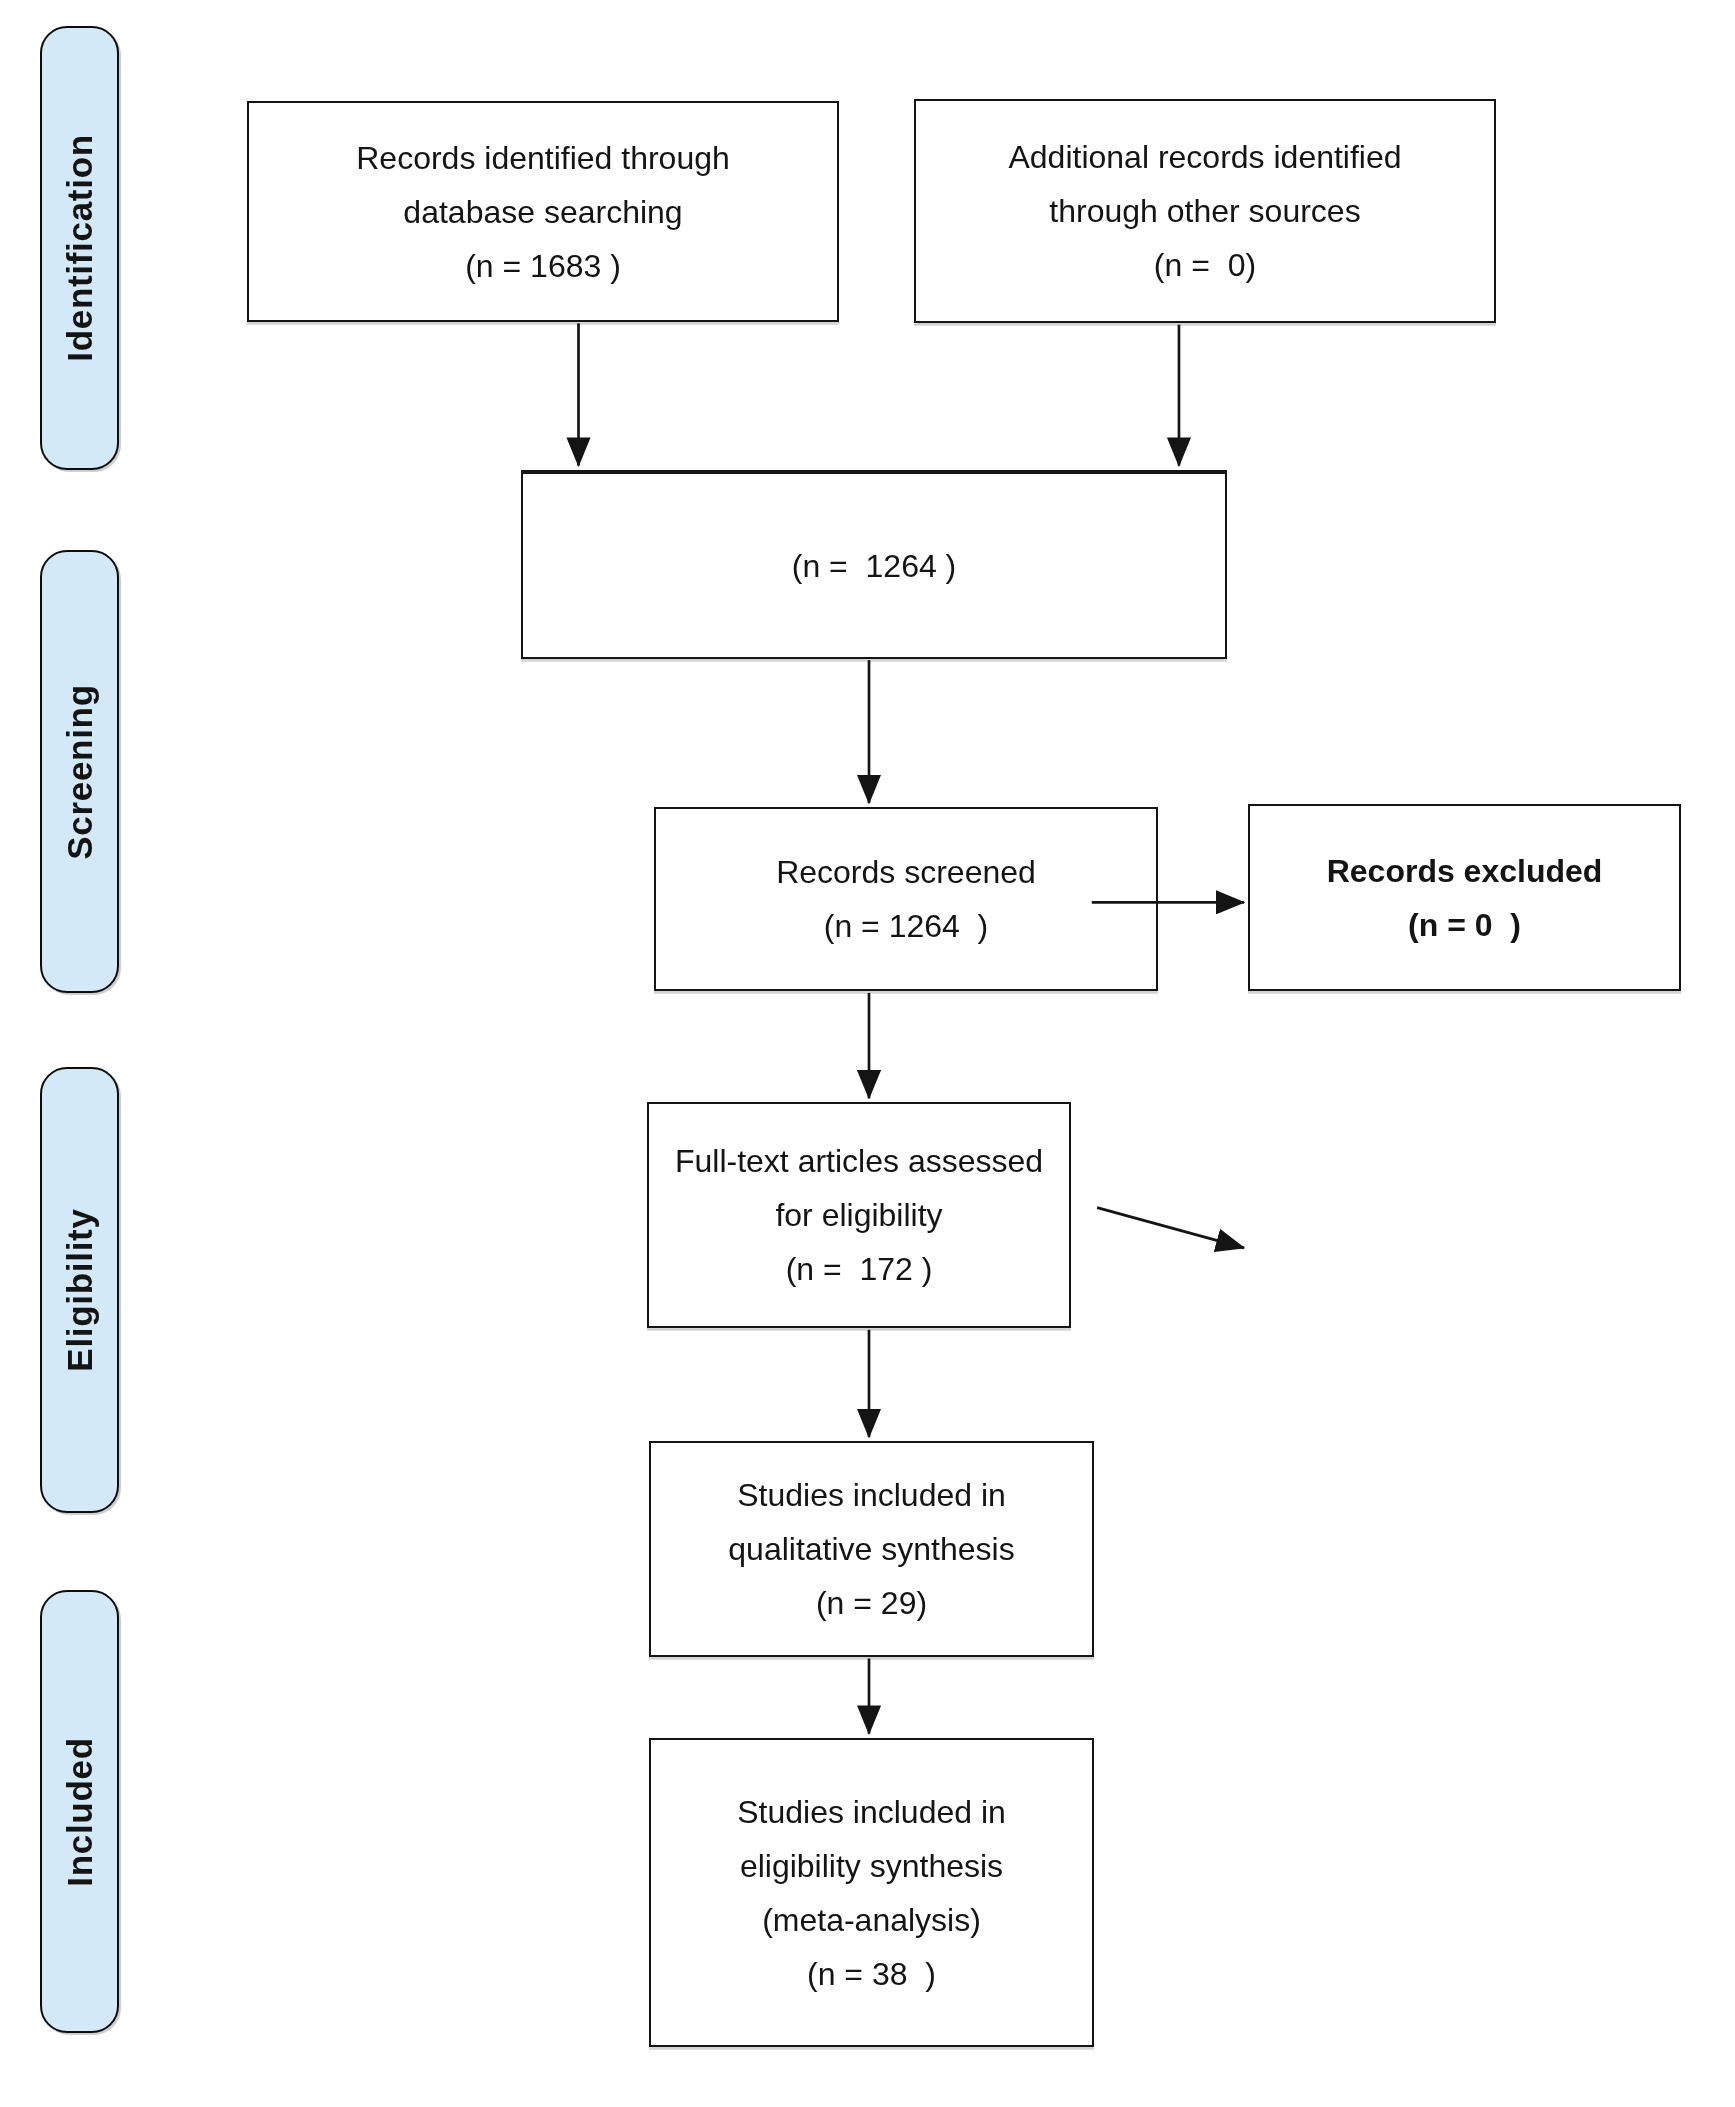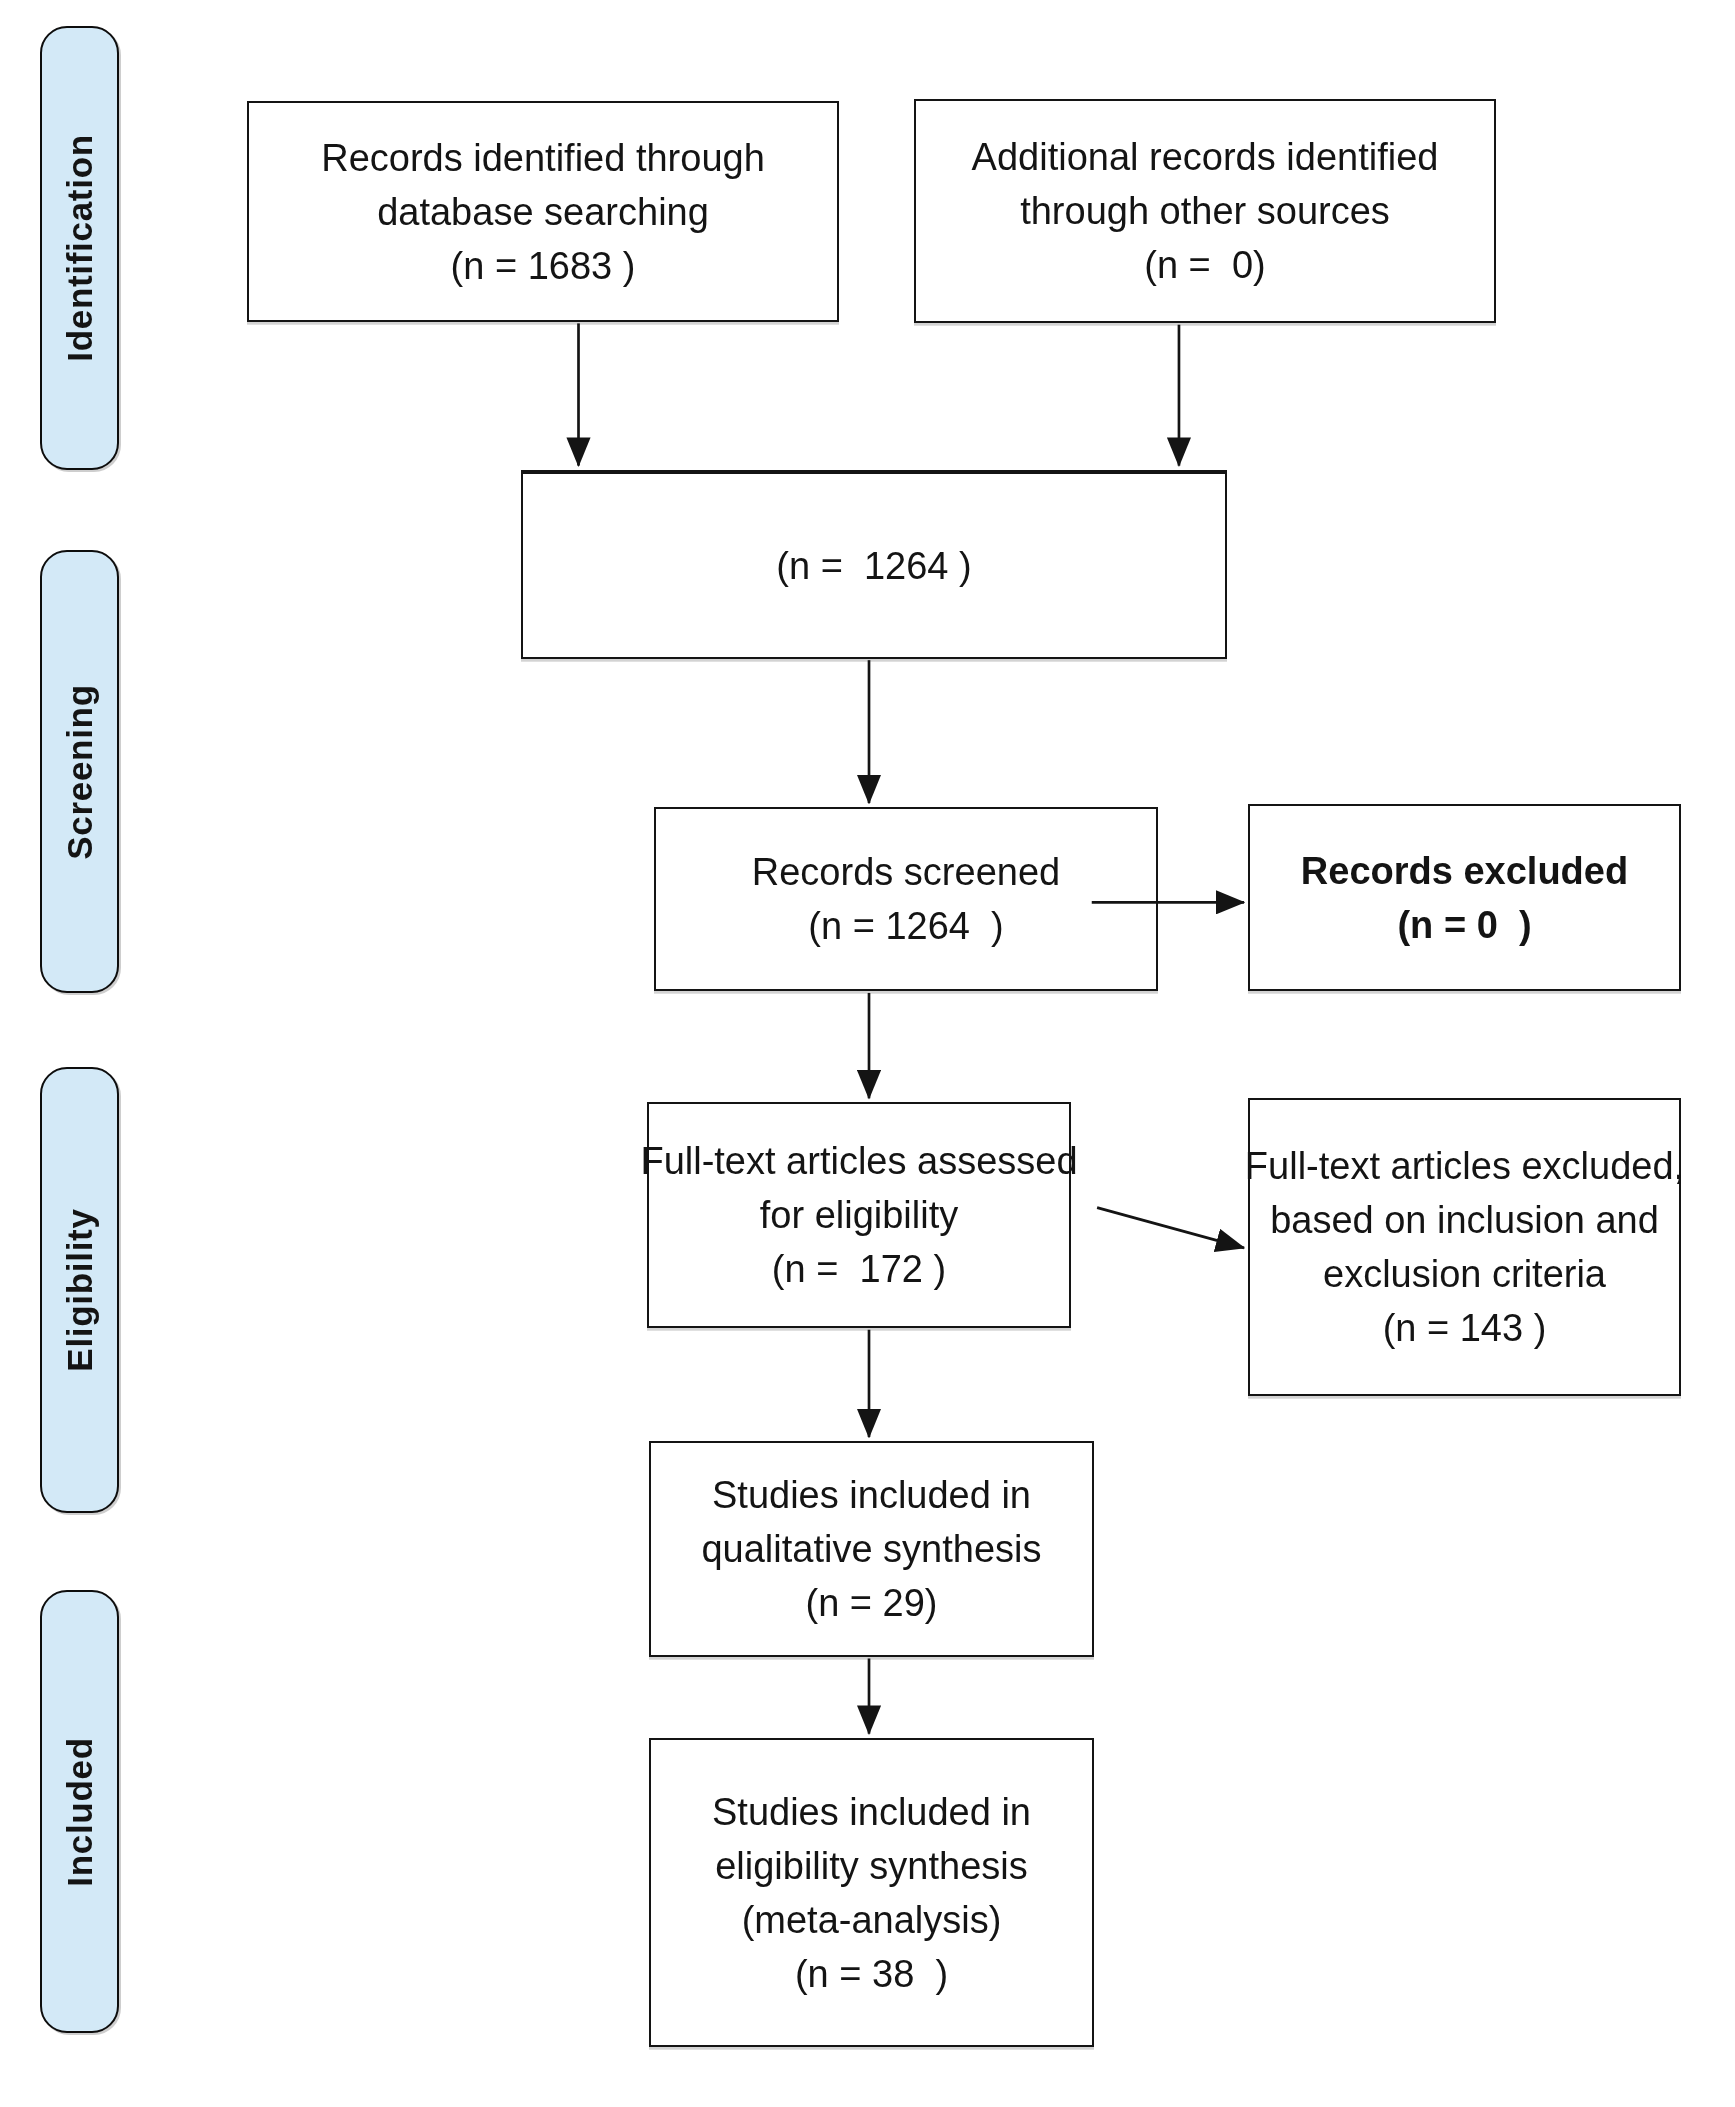--- a/index.html
+++ b/index.html
@@ -54,21 +54,21 @@
     box-sizing:border-box;
     display:flex;
     flex-direction:column;
     align-items:center;
     justify-content:center;
     text-align:center;
     box-shadow:0 2.7px 0 rgba(110,110,110,0.30);
   }
   .box-line{
     display:block;
-    font-size:38px;
+    font-size:32px;
     line-height:54px;
     white-space:pre;
   }
   #box-records-identified{left:247px;top:101px;width:592px;height:221px;}
   #box-additional-records{left:914px;top:99px;width:582px;height:224px;}
   #box-after-duplicates{left:521px;top:470px;width:706px;height:189px;border-top-width:4.7px;}
   #box-records-screened{left:654px;top:807px;width:504px;height:184px;}
   #box-records-excluded{left:1248px;top:804px;width:433px;height:187px;font-weight:bold;}
   #box-fulltext-assessed{left:647px;top:1102px;width:424px;height:226px;}
   #box-fulltext-excluded{left:1248px;top:1098px;width:433px;height:298px;}
@@ -129,26 +129,20 @@
     <span class="box-line">Records excluded</span>
     <span class="box-line">(n = 0  )</span>
   </div>
 
   <div class="fbox" id="box-fulltext-assessed">
     <span class="box-line">Full-text articles assessed</span>
     <span class="box-line">for eligibility</span>
     <span class="box-line">(n =  172 )</span>
   </div>
 
-  <div class="fbox" id="box-fulltext-excluded">
-    <span class="box-line">Full-text articles excluded,</span>
-    <span class="box-line">based on inclusion and</span>
-    <span class="box-line">exclusion criteria</span>
-    <span class="box-line">(n = 143 )</span>
-  </div>
 
   <div class="fbox" id="box-qualitative-synthesis">
     <span class="box-line">Studies included in</span>
     <span class="box-line">qualitative synthesis</span>
     <span class="box-line">(n = 29)</span>
   </div>
 
   <div class="fbox" id="box-quantitative-synthesis">
     <span class="box-line">Studies included in</span>
     <span class="box-line">eligibility synthesis</span>

